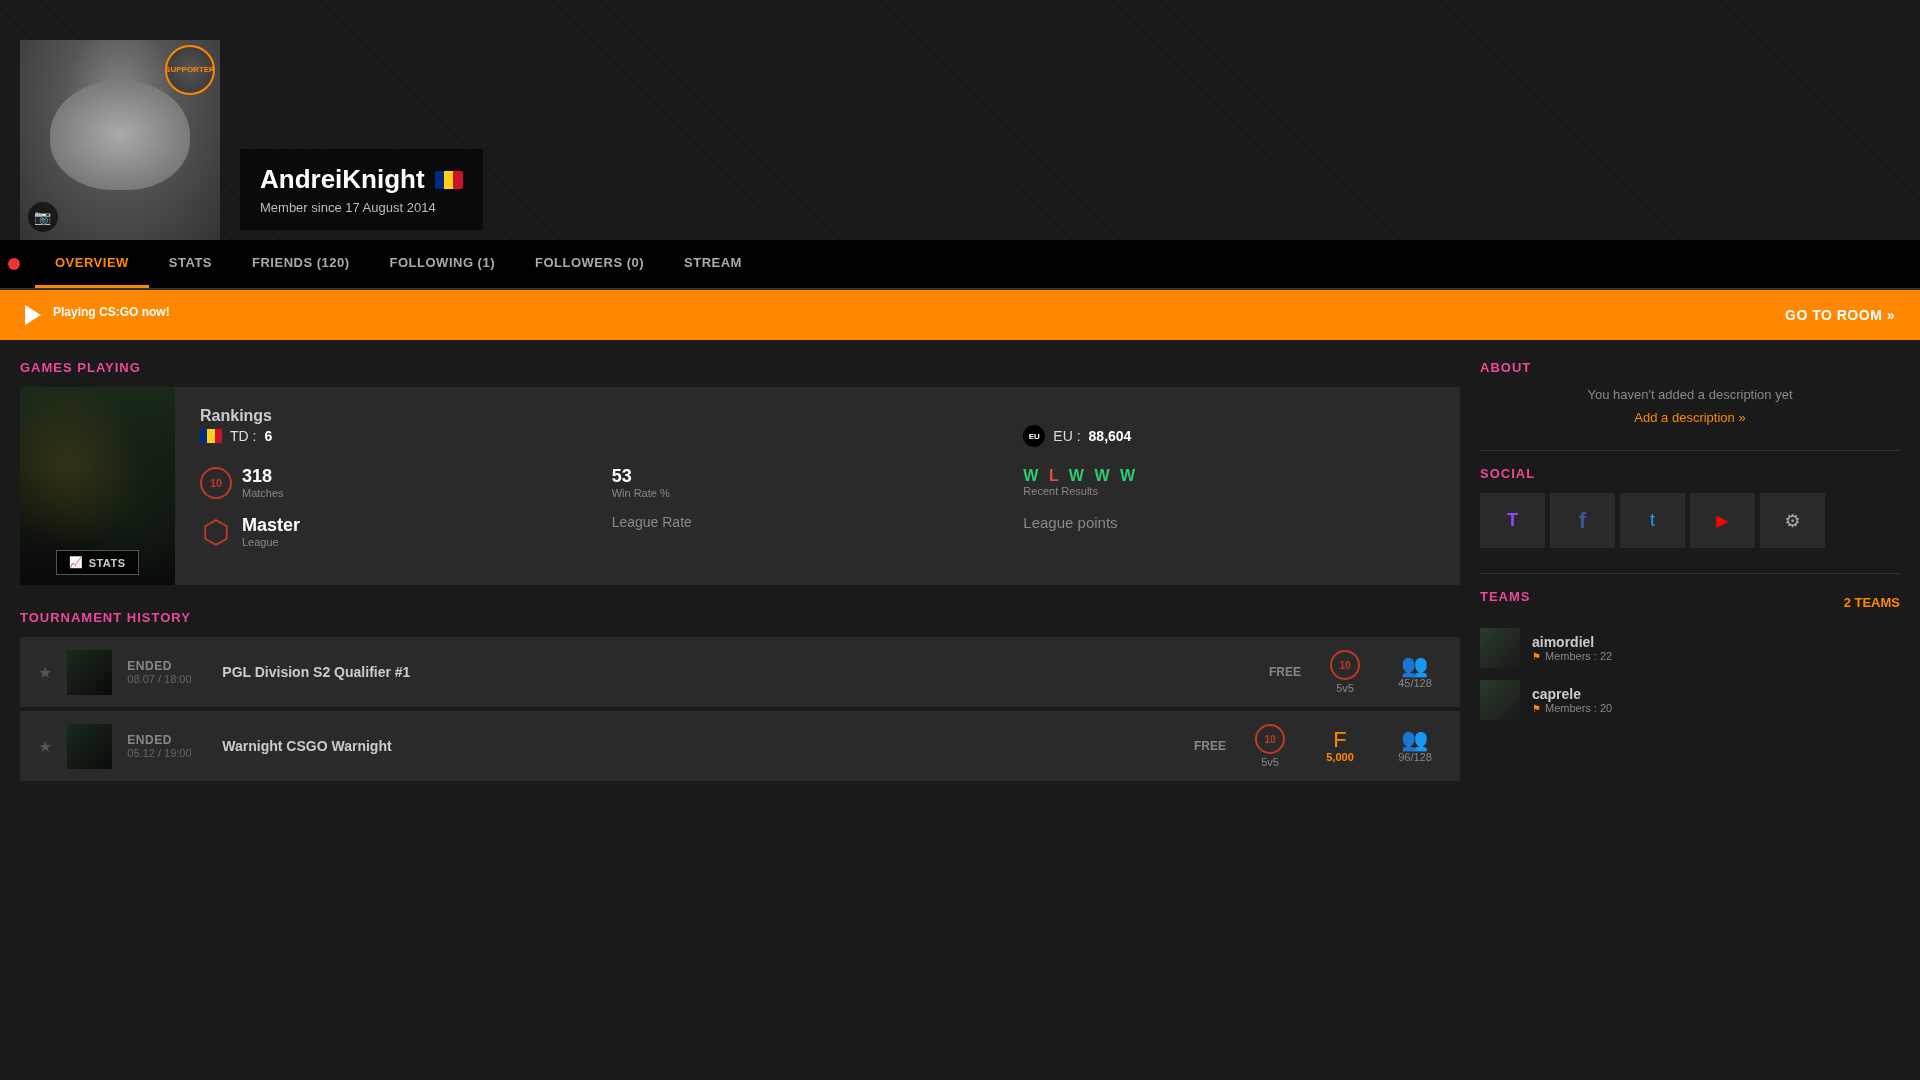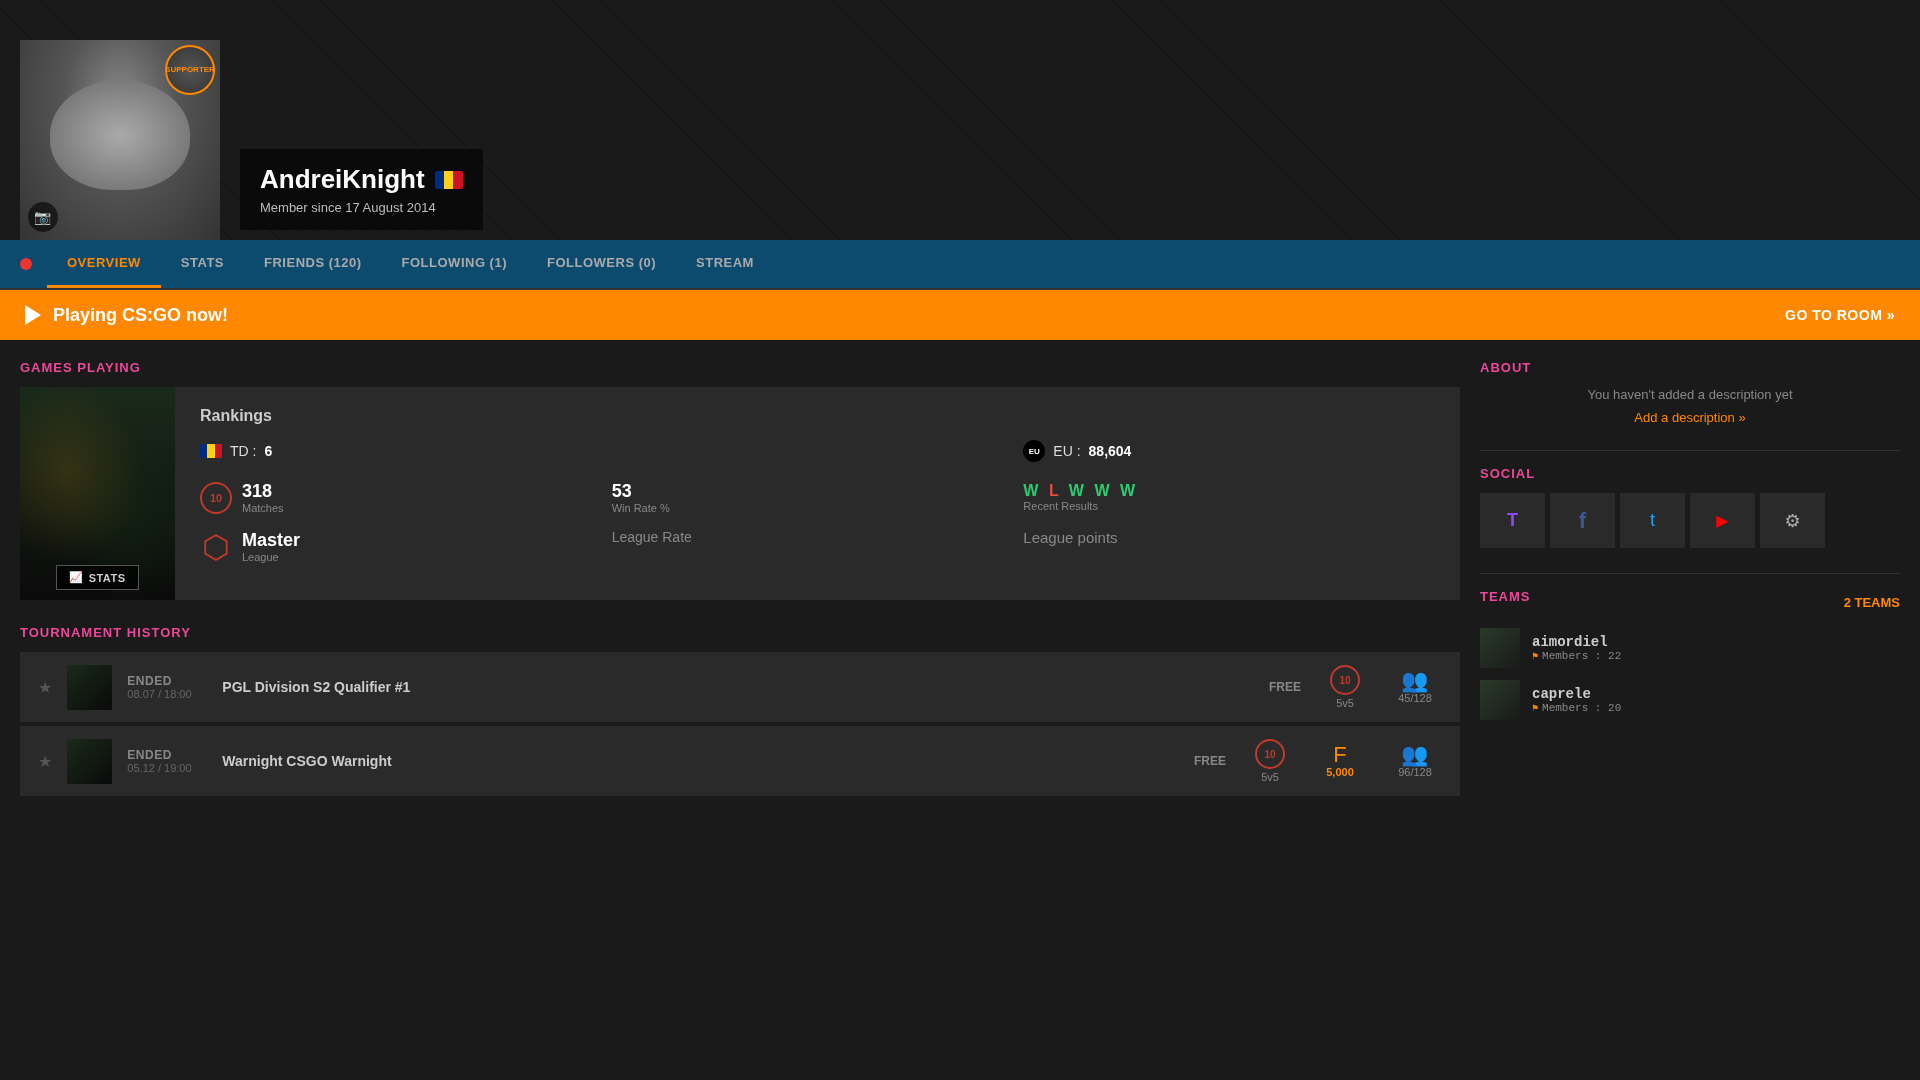--- a/index.html
+++ b/index.html
@@ -137,25 +137,25 @@
     }
 
     .member-since {
       color: #bbb;
       font-size: 13px;
       margin-top: 5px;
     }
 
     
     .nav {
-      background: #0c4a6e;
+      background: #000000;
       border-bottom: 2px solid #333;
       display: flex;
       align-items: center;
-      padding: 0 20px;
+      padding: 0 8px;
       height: 50px;
     }
 
     .online-dot {
       width: 12px;
       height: 12px;
       background: #e33;
       border-radius: 50%;
       margin-right: 15px;
       flex-shrink: 0;
@@ -196,21 +196,21 @@
       justify-content: space-between;
       padding: 0 25px;
       color: #fff;
       font-weight: bold;
     }
 
     .playing-left {
       display: flex;
       align-items: flex-start;
       gap: 12px;
-      font-size: 18px;
+      font-size: 12px;
     }
 
     .play-arrow {
       width: 0;
       height: 0;
       border-top: 10px solid transparent;
       border-bottom: 10px solid transparent;
       border-left: 16px solid #fff;
     }
 
@@ -302,21 +302,20 @@
       grid-template-rows: auto auto auto;
       gap: 0;
       align-content: start;
     }
 
     .rankings-label {
       grid-column: 1 / -1;
       font-size: 16px;
       font-weight: bold;
       color: #ccc;
-      margin-bottom: 15px;
     }
 
     .ranking-item {
       display: flex;
       align-items: center;
       gap: 8px;
       font-size: 14px;
       color: #ddd;
       margin-bottom: 20px;
     }
@@ -616,21 +615,20 @@
       font-size: 13px;
       font-weight: bold;
       color: #f80;
     }
 
     .team-row {
       display: flex;
       align-items: center;
       gap: 12px;
       margin-bottom: 12px;
-      font-family: Liberation Mono, monospace;
     }
 
     .team-avatar {
       width: 40px;
       height: 40px;
       background: #333;
       flex-shrink: 0;
       display: flex;
       align-items: center;
       justify-content: center;

